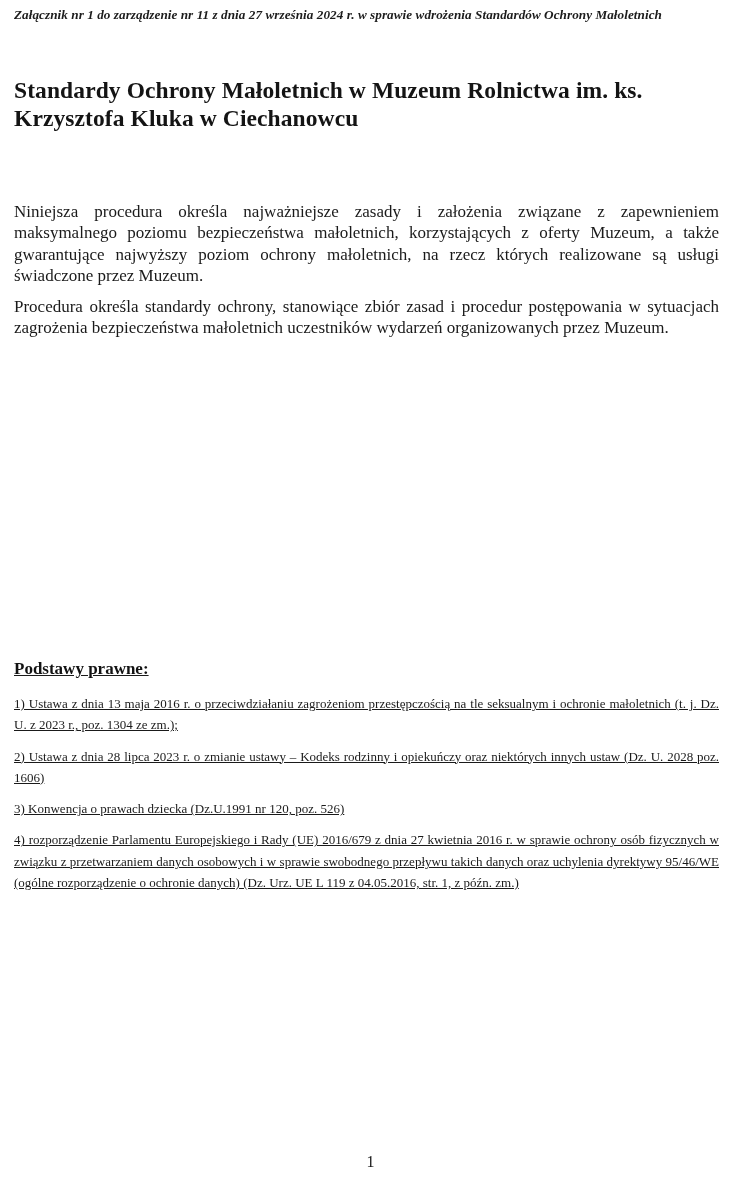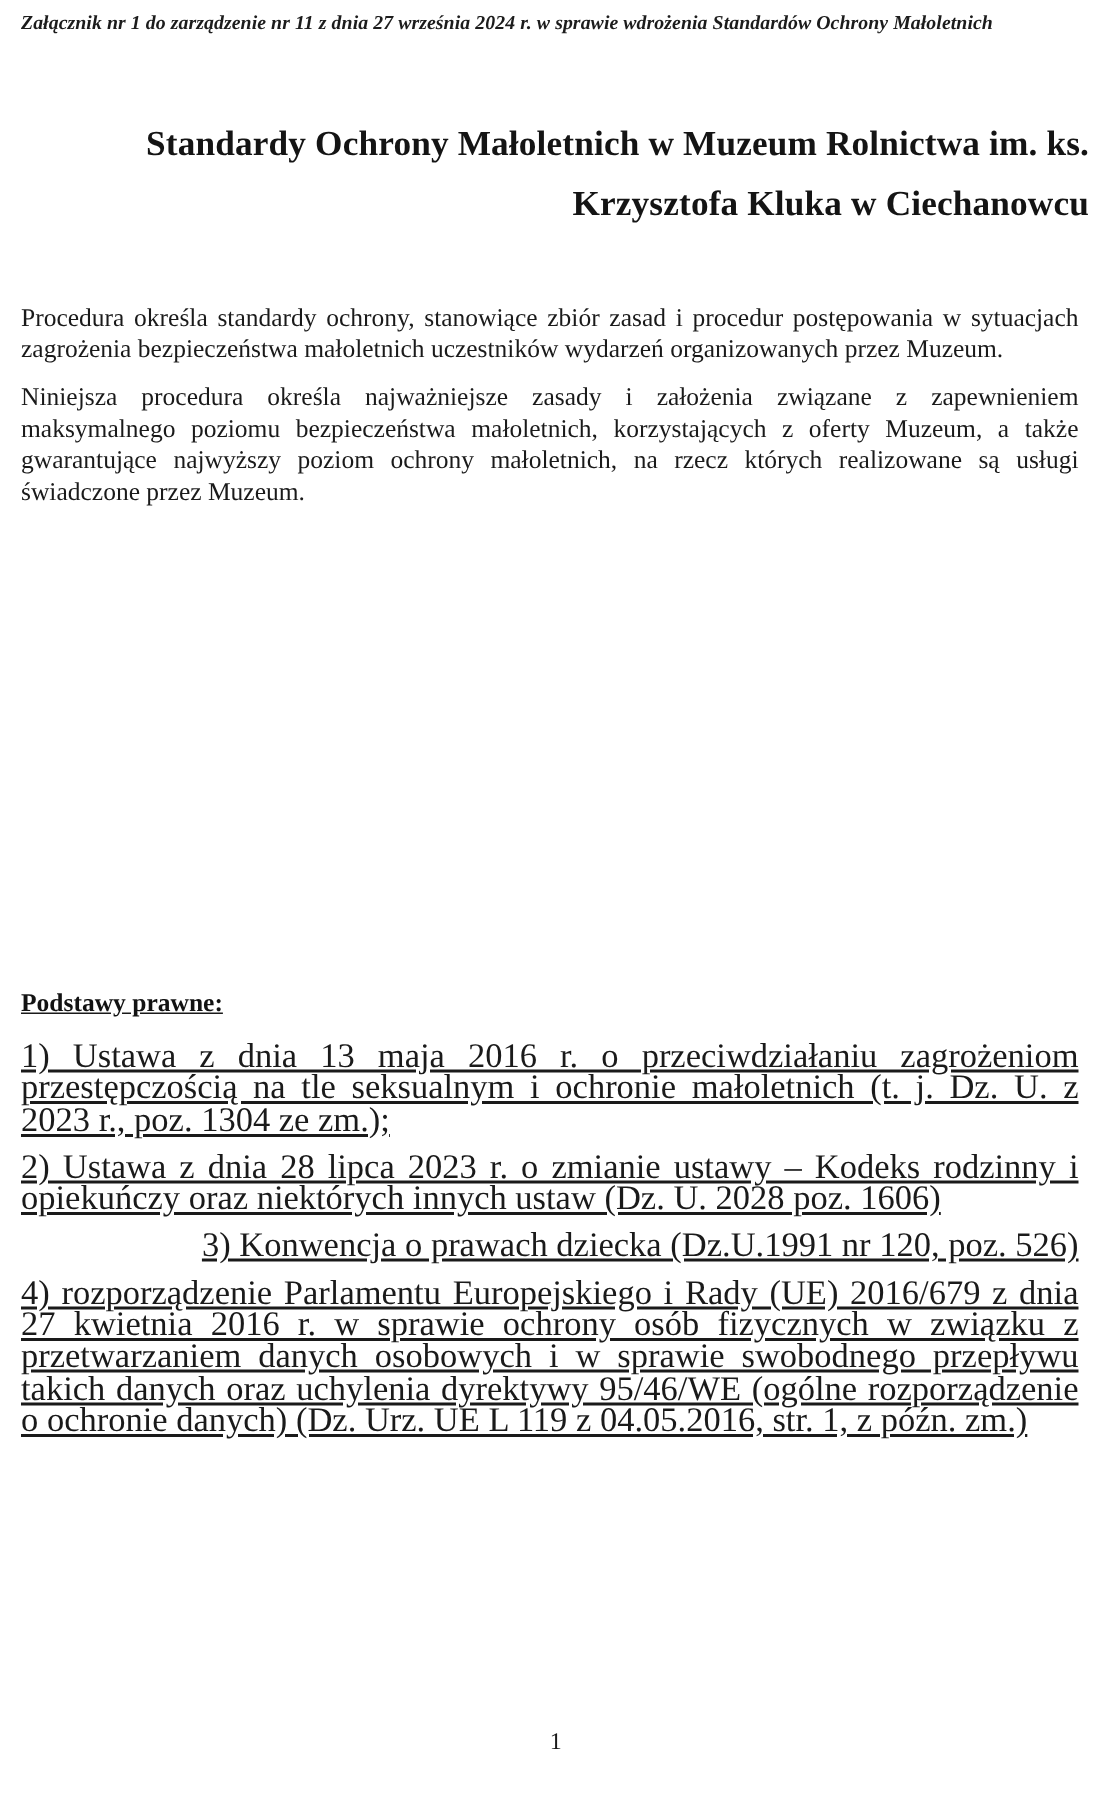--- a/index.html
+++ b/index.html
@@ -40,24 +40,24 @@
     color: #1c1c1c;
     white-space: nowrap;
   }
 
   
   .doc-title {
     position: absolute;
     left: 14px;
     top: 60px;
     width: 712px;
-    text-align: right;
+    text-align: left;
     font-size: 23.5px;
     font-weight: bold;
-    line-height: 40px;
+    line-height: 28px;
     letter-spacing: 0.1px;
     color: #141414;
   }
 
   
   .intro-block {
     position: absolute;
     left: 14px;
     top: 201px;
     width: 705px;
@@ -82,30 +82,30 @@
     text-decoration: underline;
   }
   .legal-heading {
     font-size: 17px;
     font-weight: bold;
     line-height: 21px;
     margin: 0 0 14px 0;
     color: #121212;
   }
   .legal-item {
-    font-size: 23px;
+    font-size: 13px;
     line-height: 21.3px;
     text-align: justify;
     text-justify: inter-word;
     margin: 0 0 10px 0;
     color: #1a1a1a;
   }
   .legal-item:last-child { margin-bottom: 0; }
   
-  .legal-item.single-line { text-align: right; }
+  .legal-item.single-line { text-align: left; }
 
   
   .page-number {
     position: absolute;
     left: 0;
     top: 1152px;
     width: 741px;
     text-align: center;
     font-size: 16px;
     line-height: 20px;
@@ -115,22 +115,22 @@
 </head>
 <body>
 
 <div class="page">
 
   <div class="doc-header">Załącznik nr 1 do zarządzenie nr 11  z dnia 27 września 2024 r. w sprawie wdrożenia Standardów Ochrony Małoletnich</div>
 
   <h1 class="doc-title">Standardy Ochrony Małoletnich w Muzeum Rolnictwa im. ks. Krzysztofa Kluka w Ciechanowcu</h1>
 
   <div class="intro-block">
+    <p class="para">Niniejsza procedura określa najważniejsze zasady i założenia związane z zapewnieniem maksymalnego poziomu bezpieczeństwa małoletnich, korzystających z oferty Muzeum, a także gwarantujące najwyższy poziom ochrony małoletnich, na rzecz których realizowane są usługi świadczone przez Muzeum.</p>
     <p class="para">Procedura określa standardy ochrony, stanowiące zbiór zasad i procedur postępowania w sytuacjach zagrożenia bezpieczeństwa małoletnich uczestników wydarzeń organizowanych przez Muzeum.</p>
-    <p class="para">Niniejsza procedura określa najważniejsze zasady i założenia związane z zapewnieniem maksymalnego poziomu bezpieczeństwa małoletnich, korzystających z oferty Muzeum, a także gwarantujące najwyższy poziom ochrony małoletnich, na rzecz których realizowane są usługi świadczone przez Muzeum.</p>
   </div>
 
   <div class="legal-section">
     <p class="legal-heading">Podstawy prawne:</p>
     <p class="legal-item">1) Ustawa z dnia 13 maja 2016 r. o przeciwdziałaniu zagrożeniom przestępczością na tle seksualnym i ochronie małoletnich (t. j. Dz. U. z 2023 r., poz. 1304 ze zm.);</p>
     <p class="legal-item">2) Ustawa z dnia 28 lipca 2023 r. o zmianie ustawy – Kodeks rodzinny i opiekuńczy oraz niektórych innych ustaw (Dz. U. 2028 poz. 1606)</p>
     <p class="legal-item single-line">3) Konwencja o prawach dziecka (Dz.U.1991 nr 120, poz. 526)</p>
     <p class="legal-item">4) rozporządzenie Parlamentu Europejskiego i Rady (UE) 2016/679 z dnia 27 kwietnia 2016 r. w sprawie ochrony osób fizycznych w związku z przetwarzaniem danych osobowych i w sprawie swobodnego przepływu takich danych oraz uchylenia dyrektywy 95/46/WE (ogólne rozporządzenie o ochronie danych) (Dz. Urz. UE L 119 z 04.05.2016, str. 1, z późn. zm.)</p>
   </div>
 

